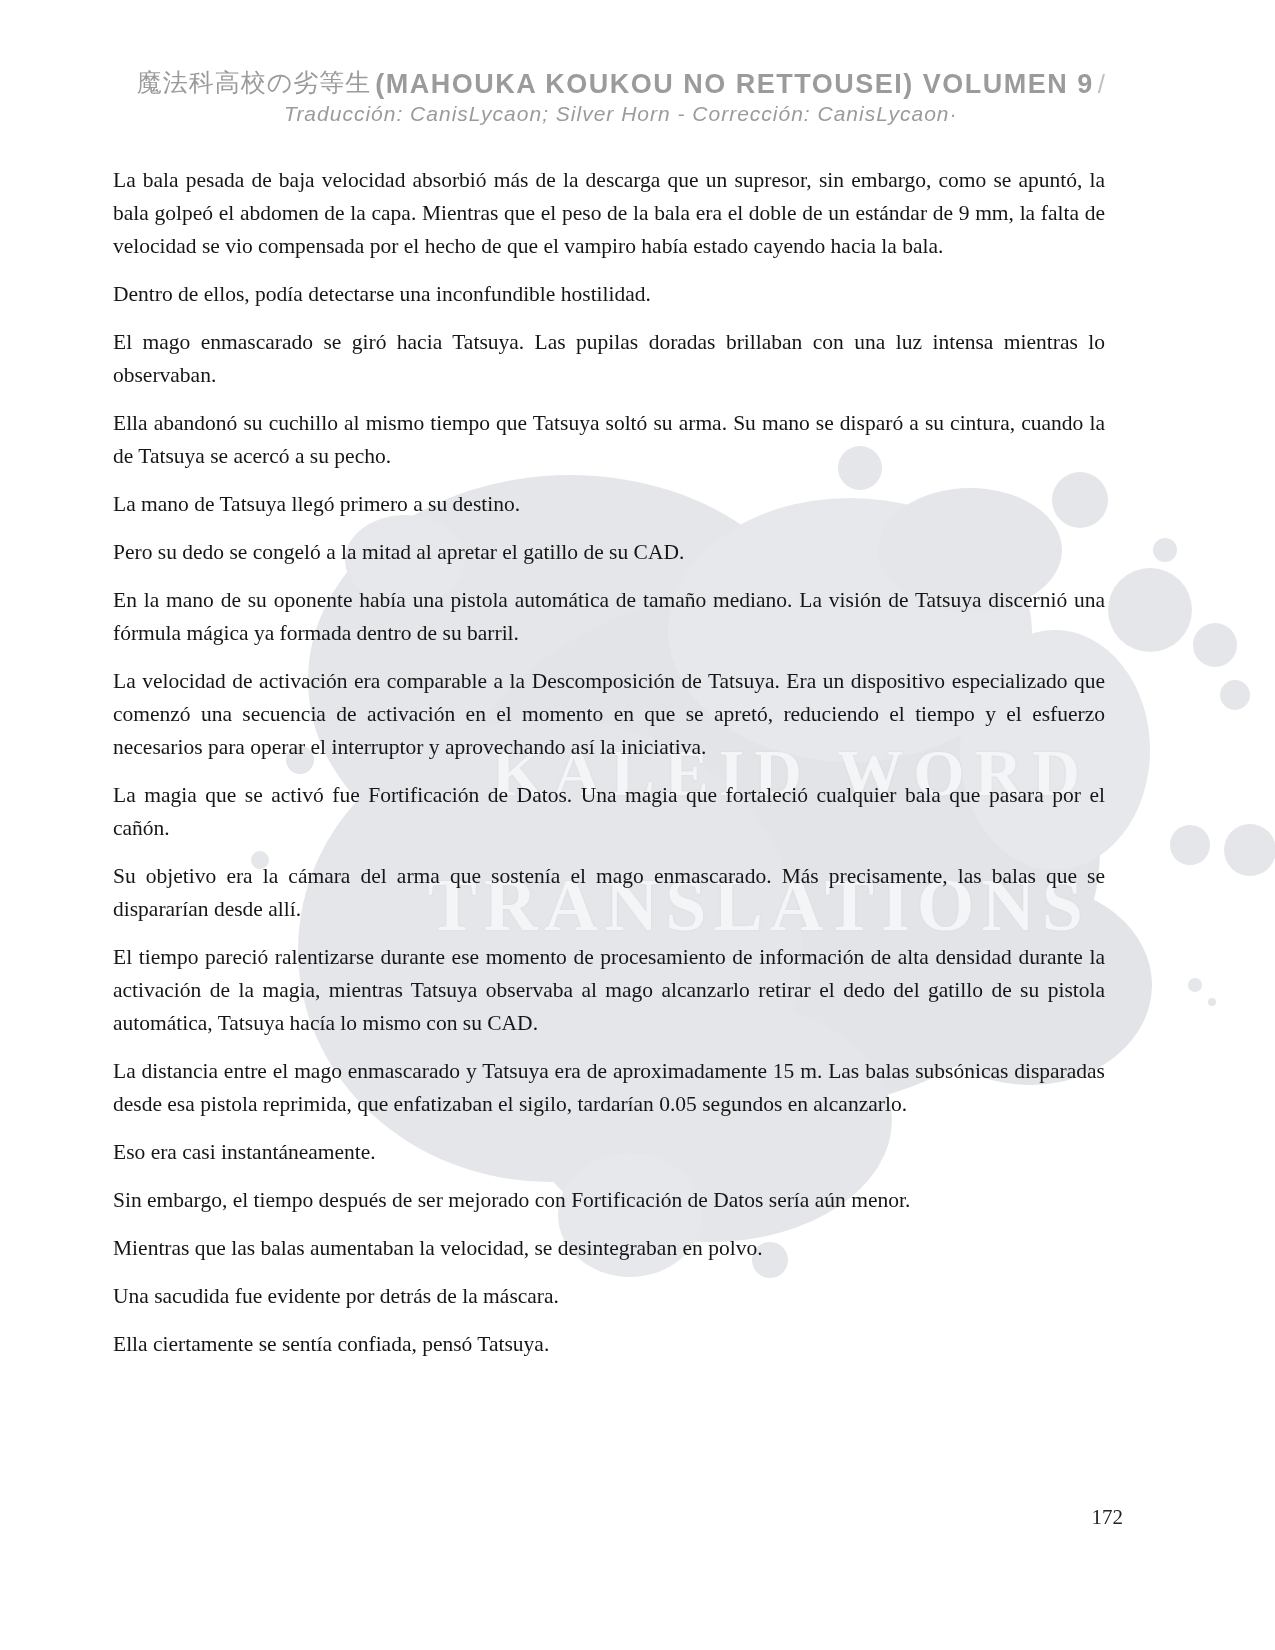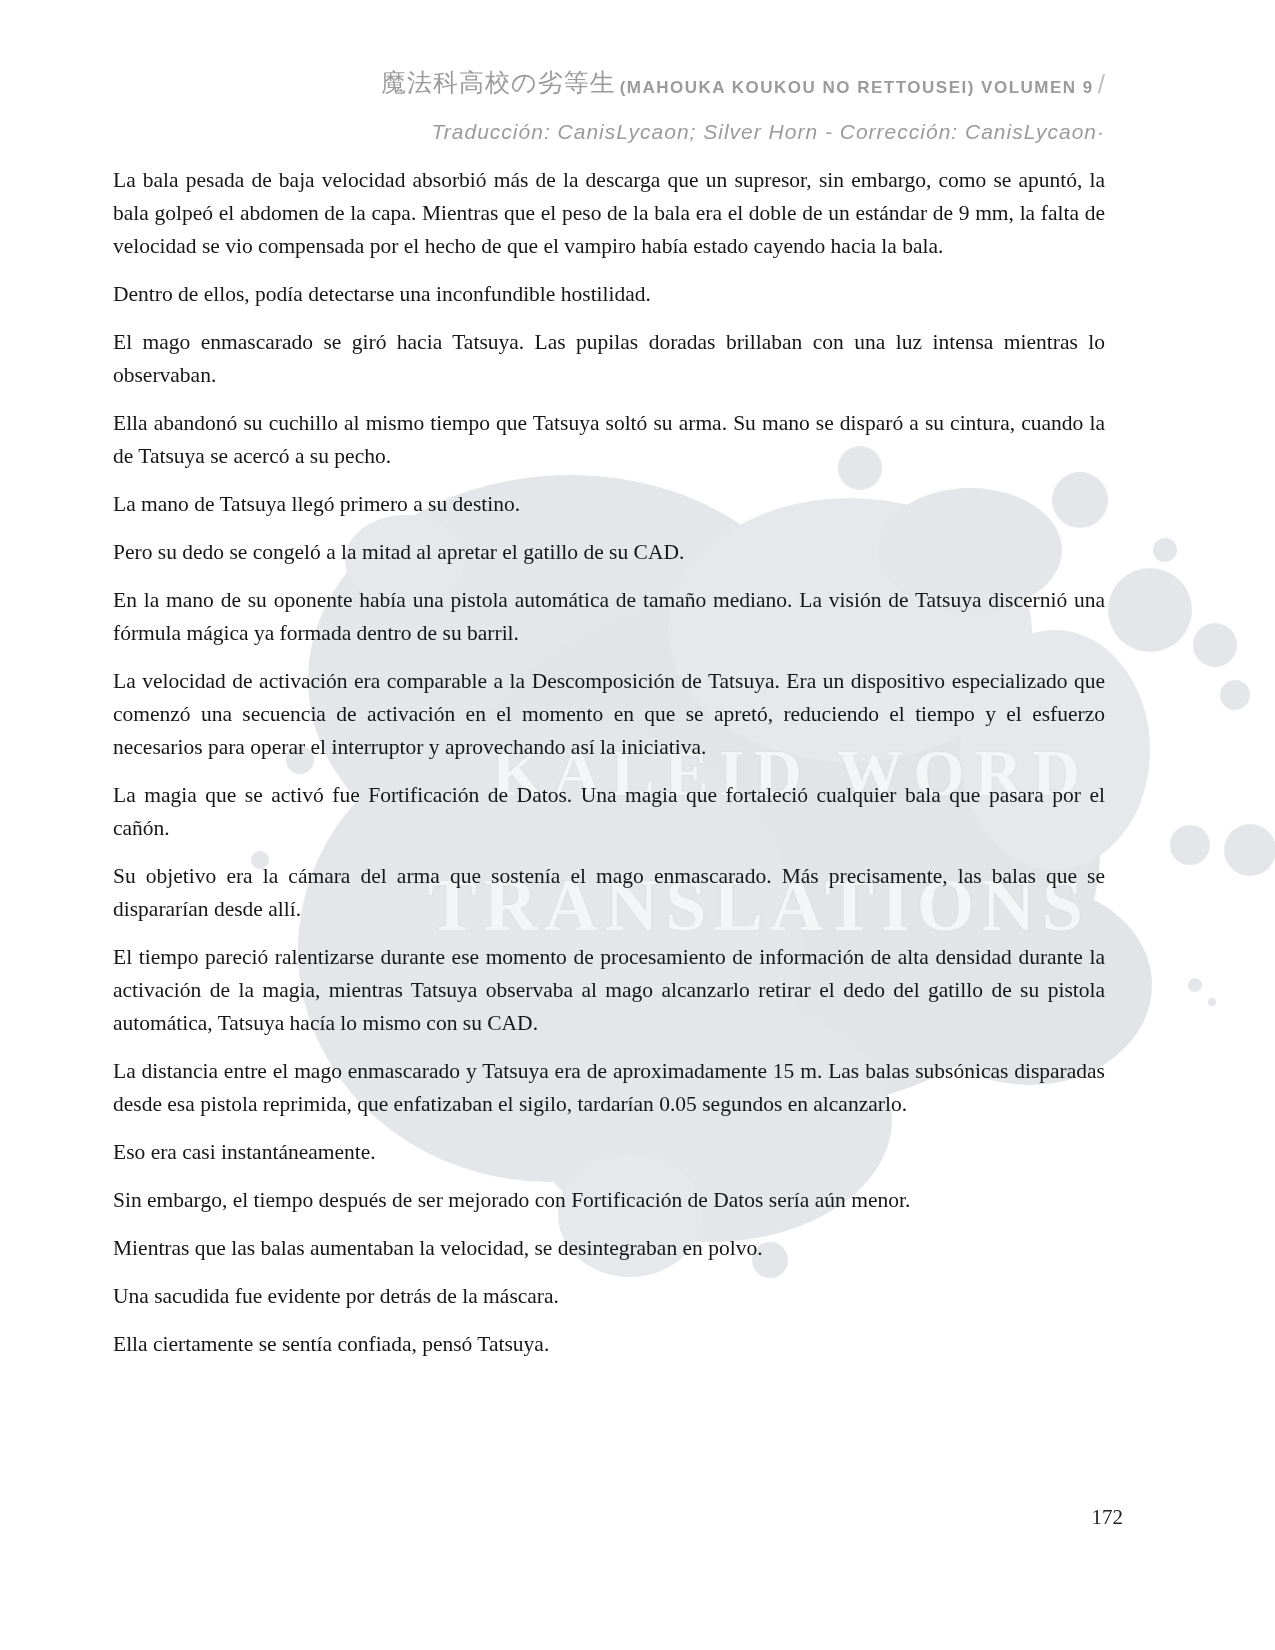--- a/index.html
+++ b/index.html
@@ -52,38 +52,39 @@
   }
   .title-jp {
     font-family: Liberation Mono, monospace;
     font-size: 25px;
     letter-spacing: 1px;
     vertical-align: 2px;
   }
   .title-latin {
     font-family: "Liberation Sans", sans-serif;
     font-weight: bold;
-    font-size: 17px;
+    font-size: 27px;
     letter-spacing: 1.5px;
     text-align: right;
   }
   .title-slash {
     font-family: "Liberation Sans", sans-serif;
     font-size: 26px;
     color: #c0c0c0;
     padding-left: 4px;
   }
   .credits {
-    margin-top: 20px;
+    margin-top: 2px;
     font-family: "Liberation Sans", sans-serif;
     font-style: italic;
     font-size: 21px;
     color: #9b9b9b;
     letter-spacing: 1px;
     white-space: nowrap;
+    text-align: center;
   }
 
   
   .body-text {
     position: absolute;
     left: 113px;
     right: 170px;
     top: 164px;
     z-index: 1;
   }

